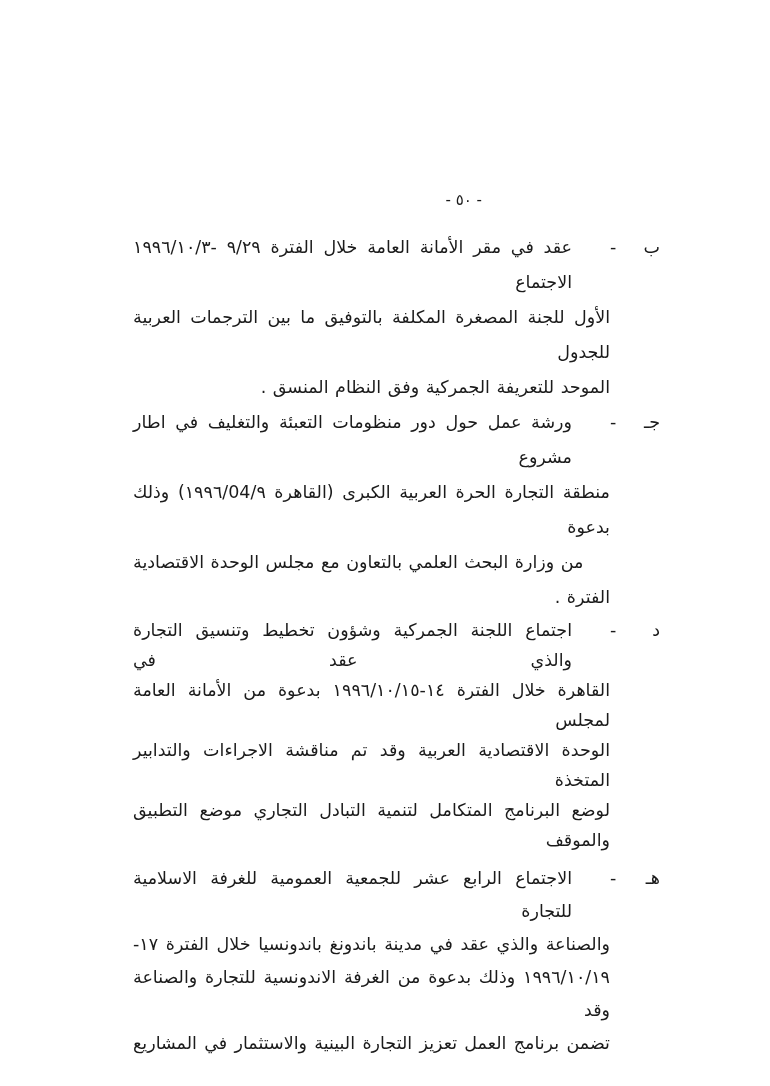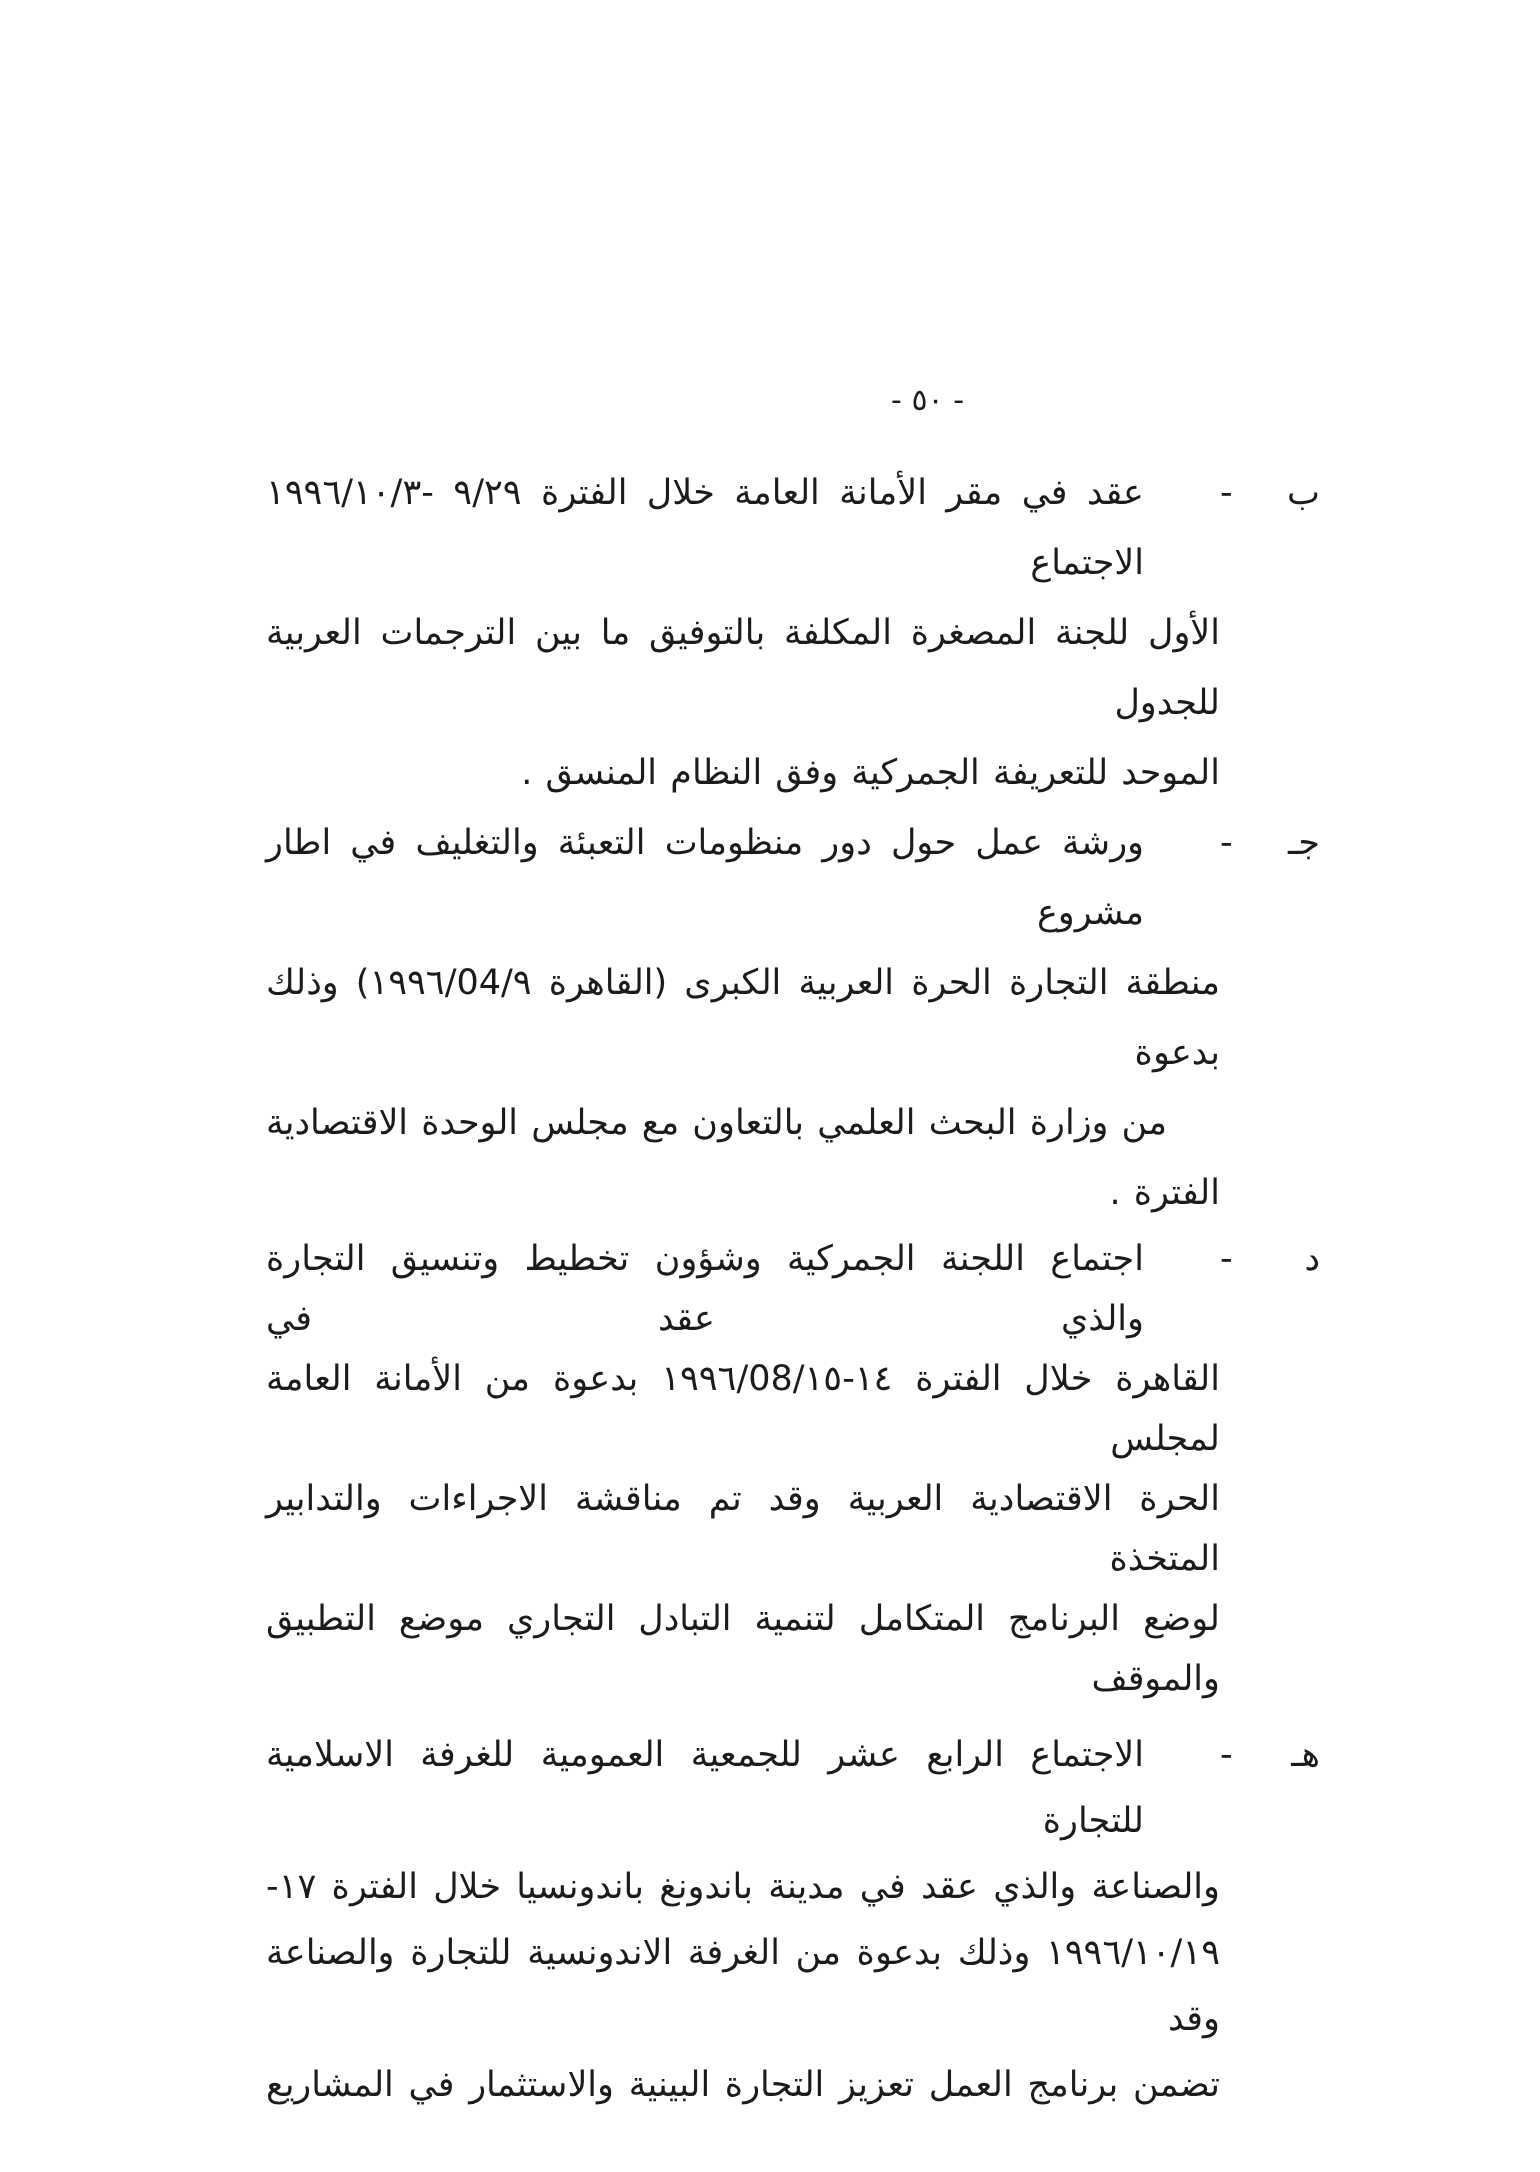--- a/index.html
+++ b/index.html
@@ -77,22 +77,22 @@
       </div>
     </div>
 
     <div class="para p3">
       <div class="marker">
         <span>د</span>
         <span>-</span>
       </div>
       <div class="pbody">
         <div class="line first">اجتماع اللجنة الجمركية وشؤون تخطيط وتنسيق التجارة والذي عقد في</div>
-        <div class="line">القاهرة خلال الفترة ١٤-١٩٩٦/08/١٥ بدعوة من الأمانة العامة لمجلس</div>
-        <div class="line">الحرة الاقتصادية العربية وقد تم مناقشة الاجراءات والتدابير المتخذة</div>
+        <div class="line">القاهرة خلال الفترة ١٤-١٩٩٦/١٠/١٥ بدعوة من الأمانة العامة لمجلس</div>
+        <div class="line">الوحدة الاقتصادية العربية وقد تم مناقشة الاجراءات والتدابير المتخذة</div>
         <div class="line">لوضع البرنامج المتكامل لتنمية التبادل التجاري موضع التطبيق والموقف</div>
       </div>
     </div>
 
     <div class="para p4">
       <div class="marker">
         <span>هـ</span>
         <span>-</span>
       </div>
       <div class="pbody">

